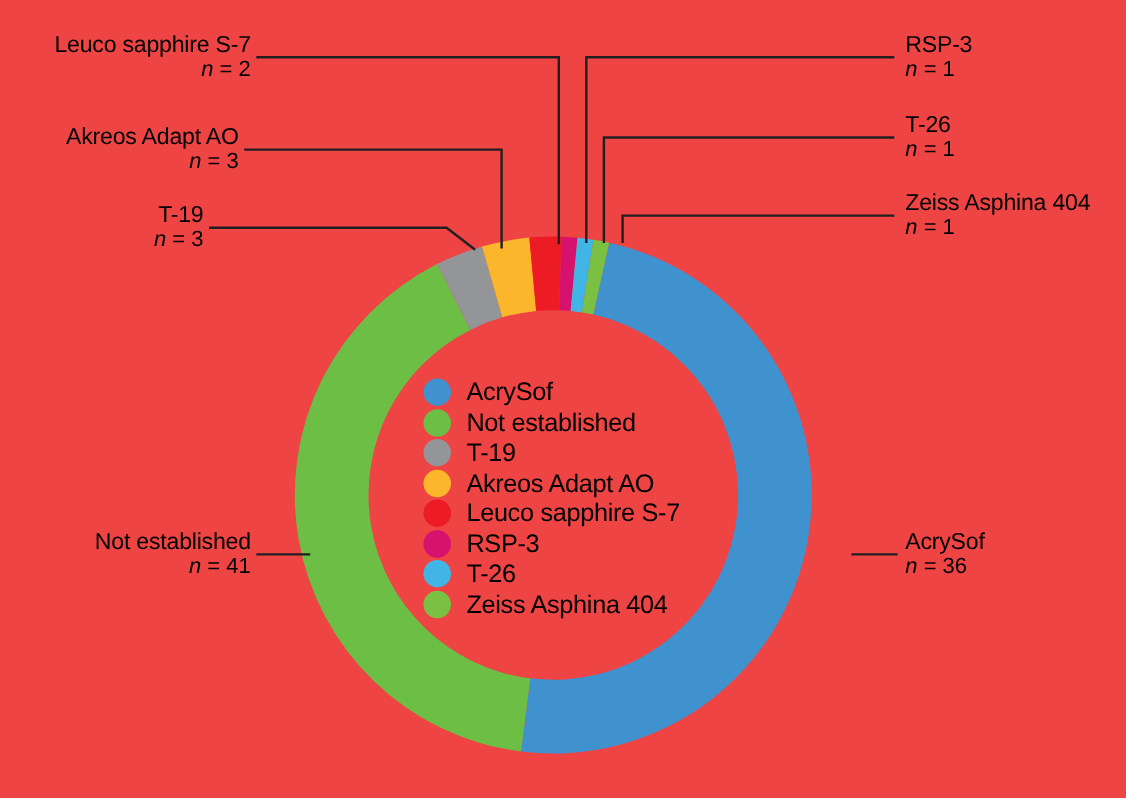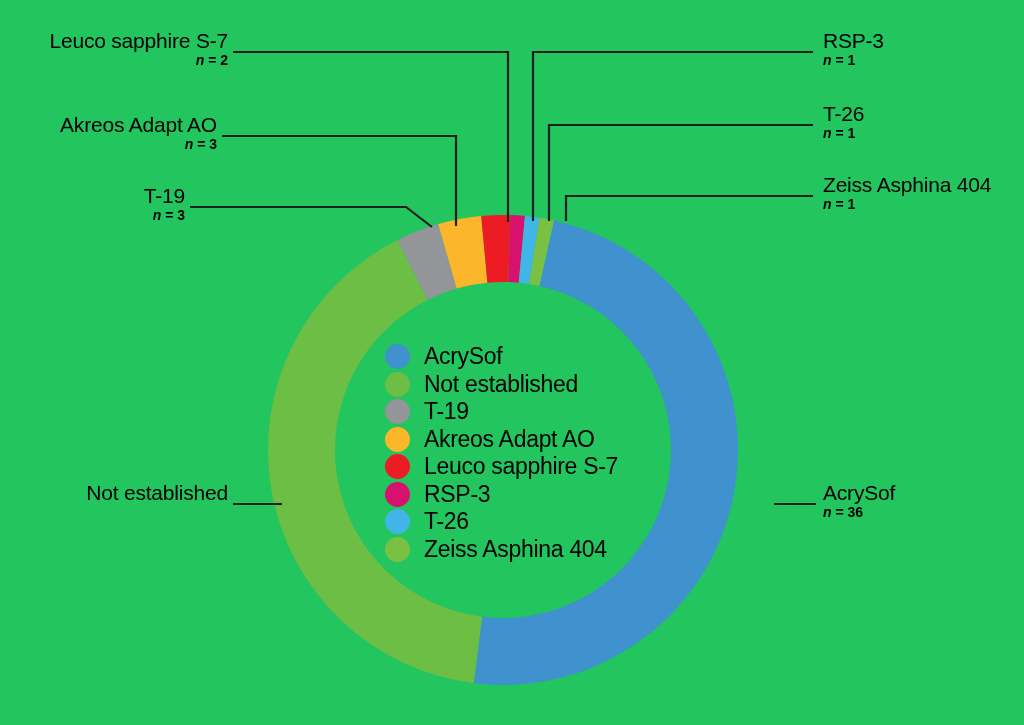--- a/index.html
+++ b/index.html
@@ -2,28 +2,28 @@
 <html><head>
 <meta charset="utf-8">
 <style>
   html,body{margin:0;padding:0;background:#ffffff;}
   body{
     width:1024px;height:725px;
     font-family:"Liberation Sans","DejaVu Sans",sans-serif;
     color:#000;
     overflow:hidden;
   }
-  #stage{position:relative;width:1024px;height:725px;background:#22c55e;}
+  #stage{position:relative;width:1024px;height:725px;background:#ef4444;}
 
   svg#donut-svg{position:absolute;left:0;top:0;width:1024px;height:725px;}
 
   
   .callout{position:absolute;line-height:1.08;}
   .callout .name{font-size:21px;font-weight:400;letter-spacing:-0.2px;white-space:nowrap;}
-  .callout .nval{font-size:14px;font-weight:700;white-space:nowrap;}
+  .callout .nval{font-size:20px;font-weight:400;white-space:nowrap;}
   .callout .nval .ital{font-style:italic;}
   .callout.right{text-align:left;}
   .callout.left{text-align:right;}
 
   
   #legend{
     position:absolute;
     left:385px;top:343px;
   }
   .legend-row{
@@ -90,20 +90,21 @@
     <div class="nval"><i class="ital">n</i> <span>= 3</span></div>
   </div>
 
   <div class="callout left" style="left:0px;top:185px;width:185px;">
     <div class="name">T-19</div>
     <div class="nval"><i class="ital">n</i> <span>= 3</span></div>
   </div>
 
   <div class="callout left" style="left:0px;top:482px;width:228px;">
     <div class="name">Not established</div>
+    <div class="nval"><i class="ital">n</i> <span>= 41</span></div>
   </div>
 
   <div class="callout right" style="left:823px;top:30px;">
     <div class="name">RSP-3</div>
     <div class="nval"><i class="ital">n</i> <span>= 1</span></div>
   </div>
 
   <div class="callout right" style="left:823px;top:103px;">
     <div class="name">T-26</div>
     <div class="nval"><i class="ital">n</i> <span>= 1</span></div>

